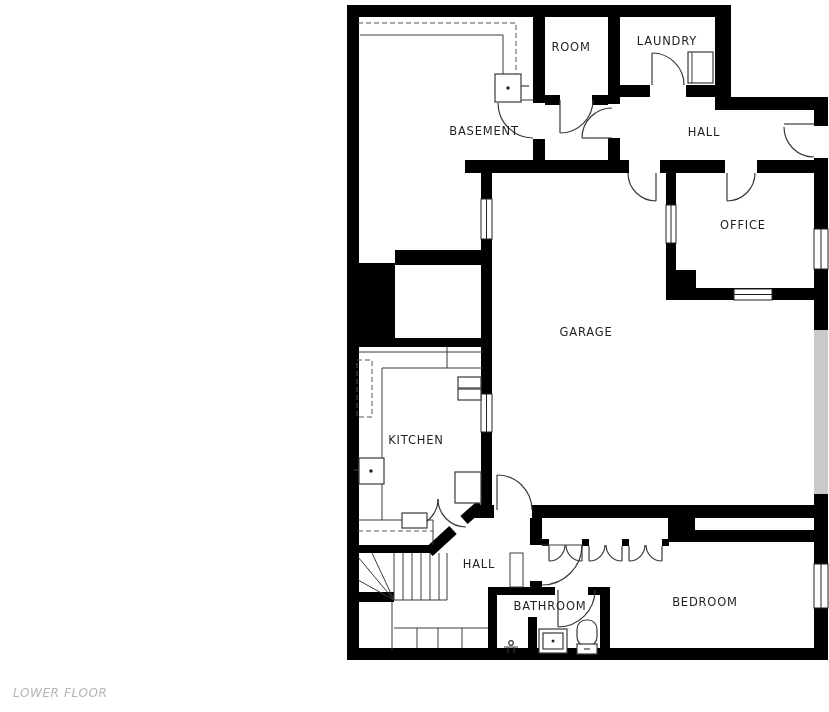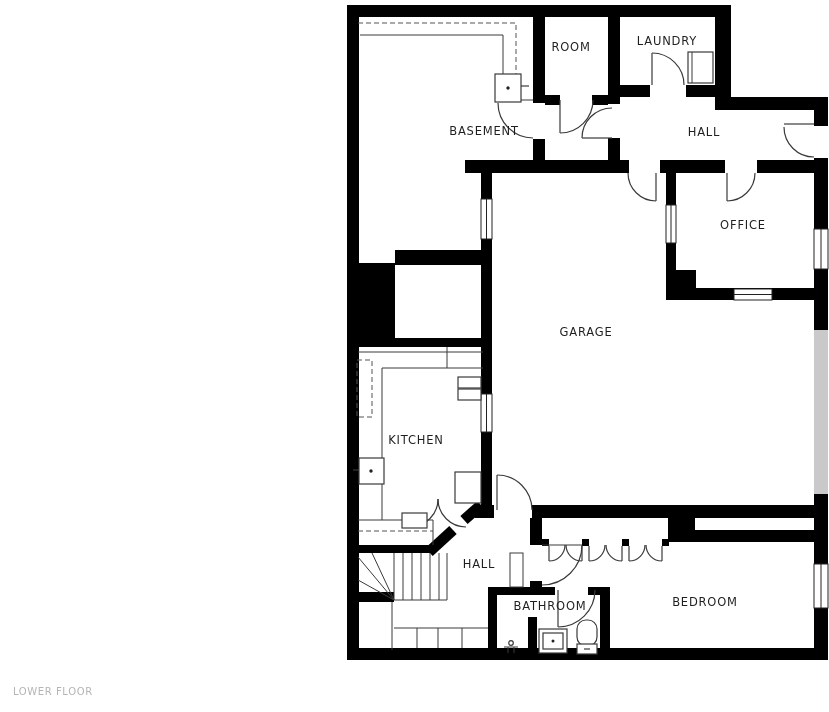--- a/index.html
+++ b/index.html
@@ -11,22 +11,22 @@
   .garage-door{fill:var(--garage-door,#c9c9c9);}
   .thin{stroke:var(--line,#3a3a3a);stroke-width:1;fill:none;}
   .dashed{stroke-dasharray:5 3;stroke:var(--line,#555);}
   .arc{stroke:var(--line,#3a3a3a);stroke-width:1.2;fill:none;}
   .leaf{stroke:var(--line,#3a3a3a);stroke-width:1.2;}
   .fixture{fill:#fff;stroke:var(--line,#3a3a3a);stroke-width:1.2;}
   .window{fill:#fff;stroke:#222;stroke-width:1;}
   .winline{stroke:#222;stroke-width:1;}
   .dot{fill:#222;}
   .room-label{font-size:11.5px;fill:#1f1f1f;letter-spacing:.8px;text-anchor:middle;}
-  .floor-label{position:absolute;left:13px;top:686px;font-size:10px;
-               color:var(--floor-label,#b5b5b5);letter-spacing:.6px;}
+  .floor-label{position:absolute;left:13px;top:686px;font-size:12px;
+               color:var(--floor-label,#b5b5b5);letter-spacing:.6px;font-style:italic;}
 </style>
 </head>
 <body>
 
 <div class="stage">
   <svg id="plan-svg" width="829" height="712" viewBox="0 0 829 712">
 
     <g>
       <rect class="wall" x="347" y="5" width="12" height="655"></rect>
       <rect class="wall" x="347" y="5" width="384" height="12"></rect>

